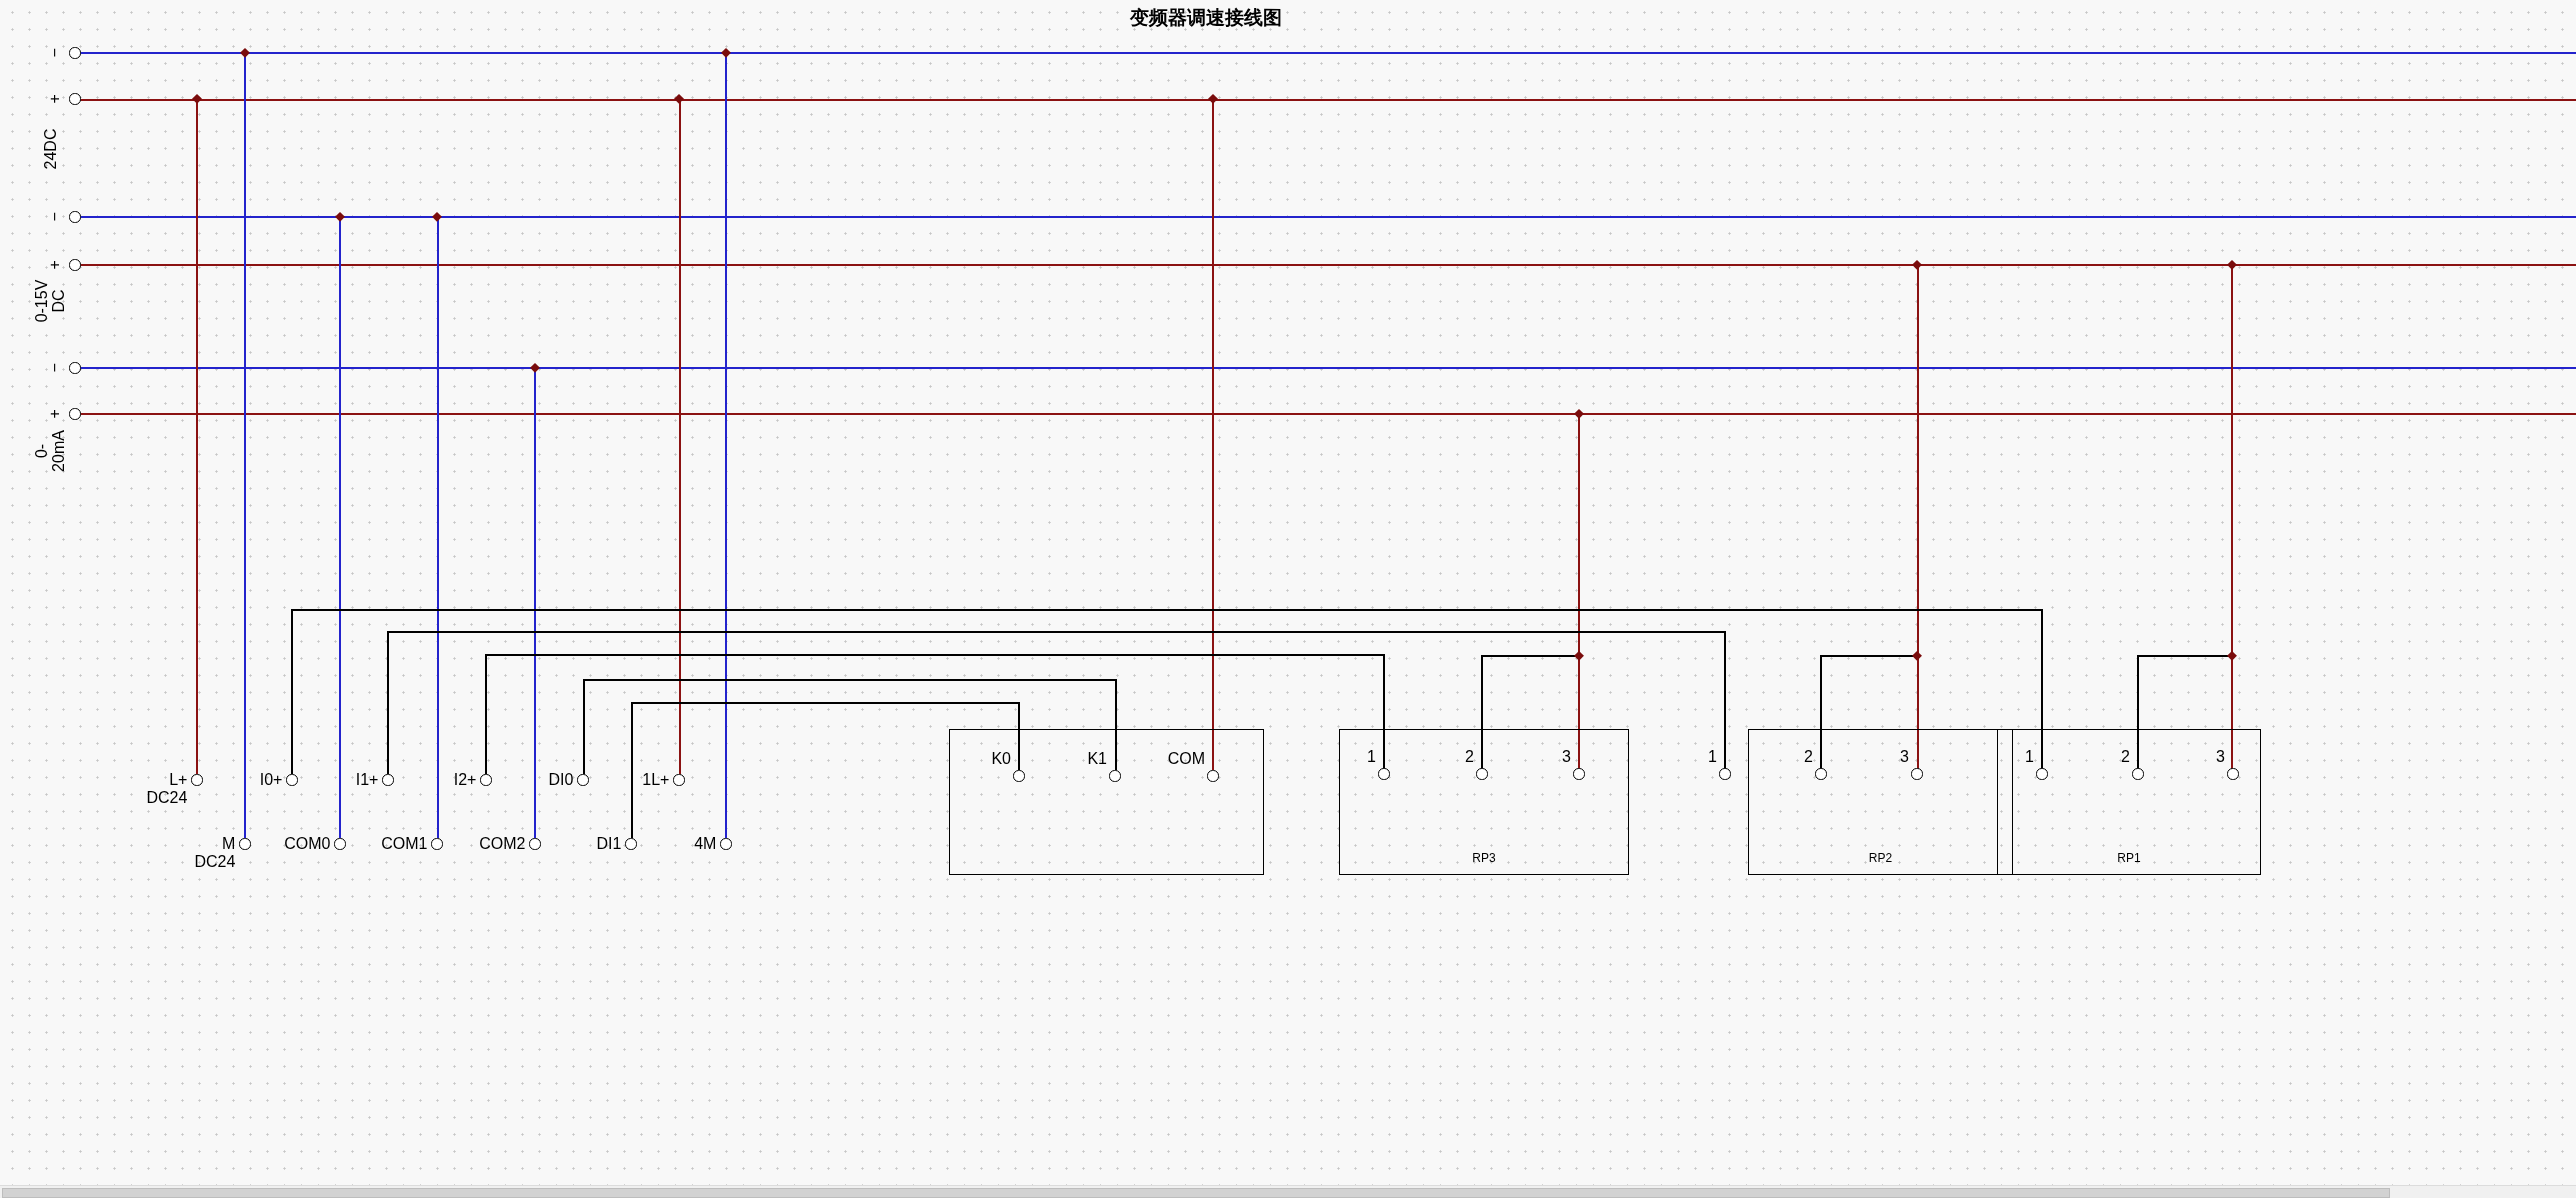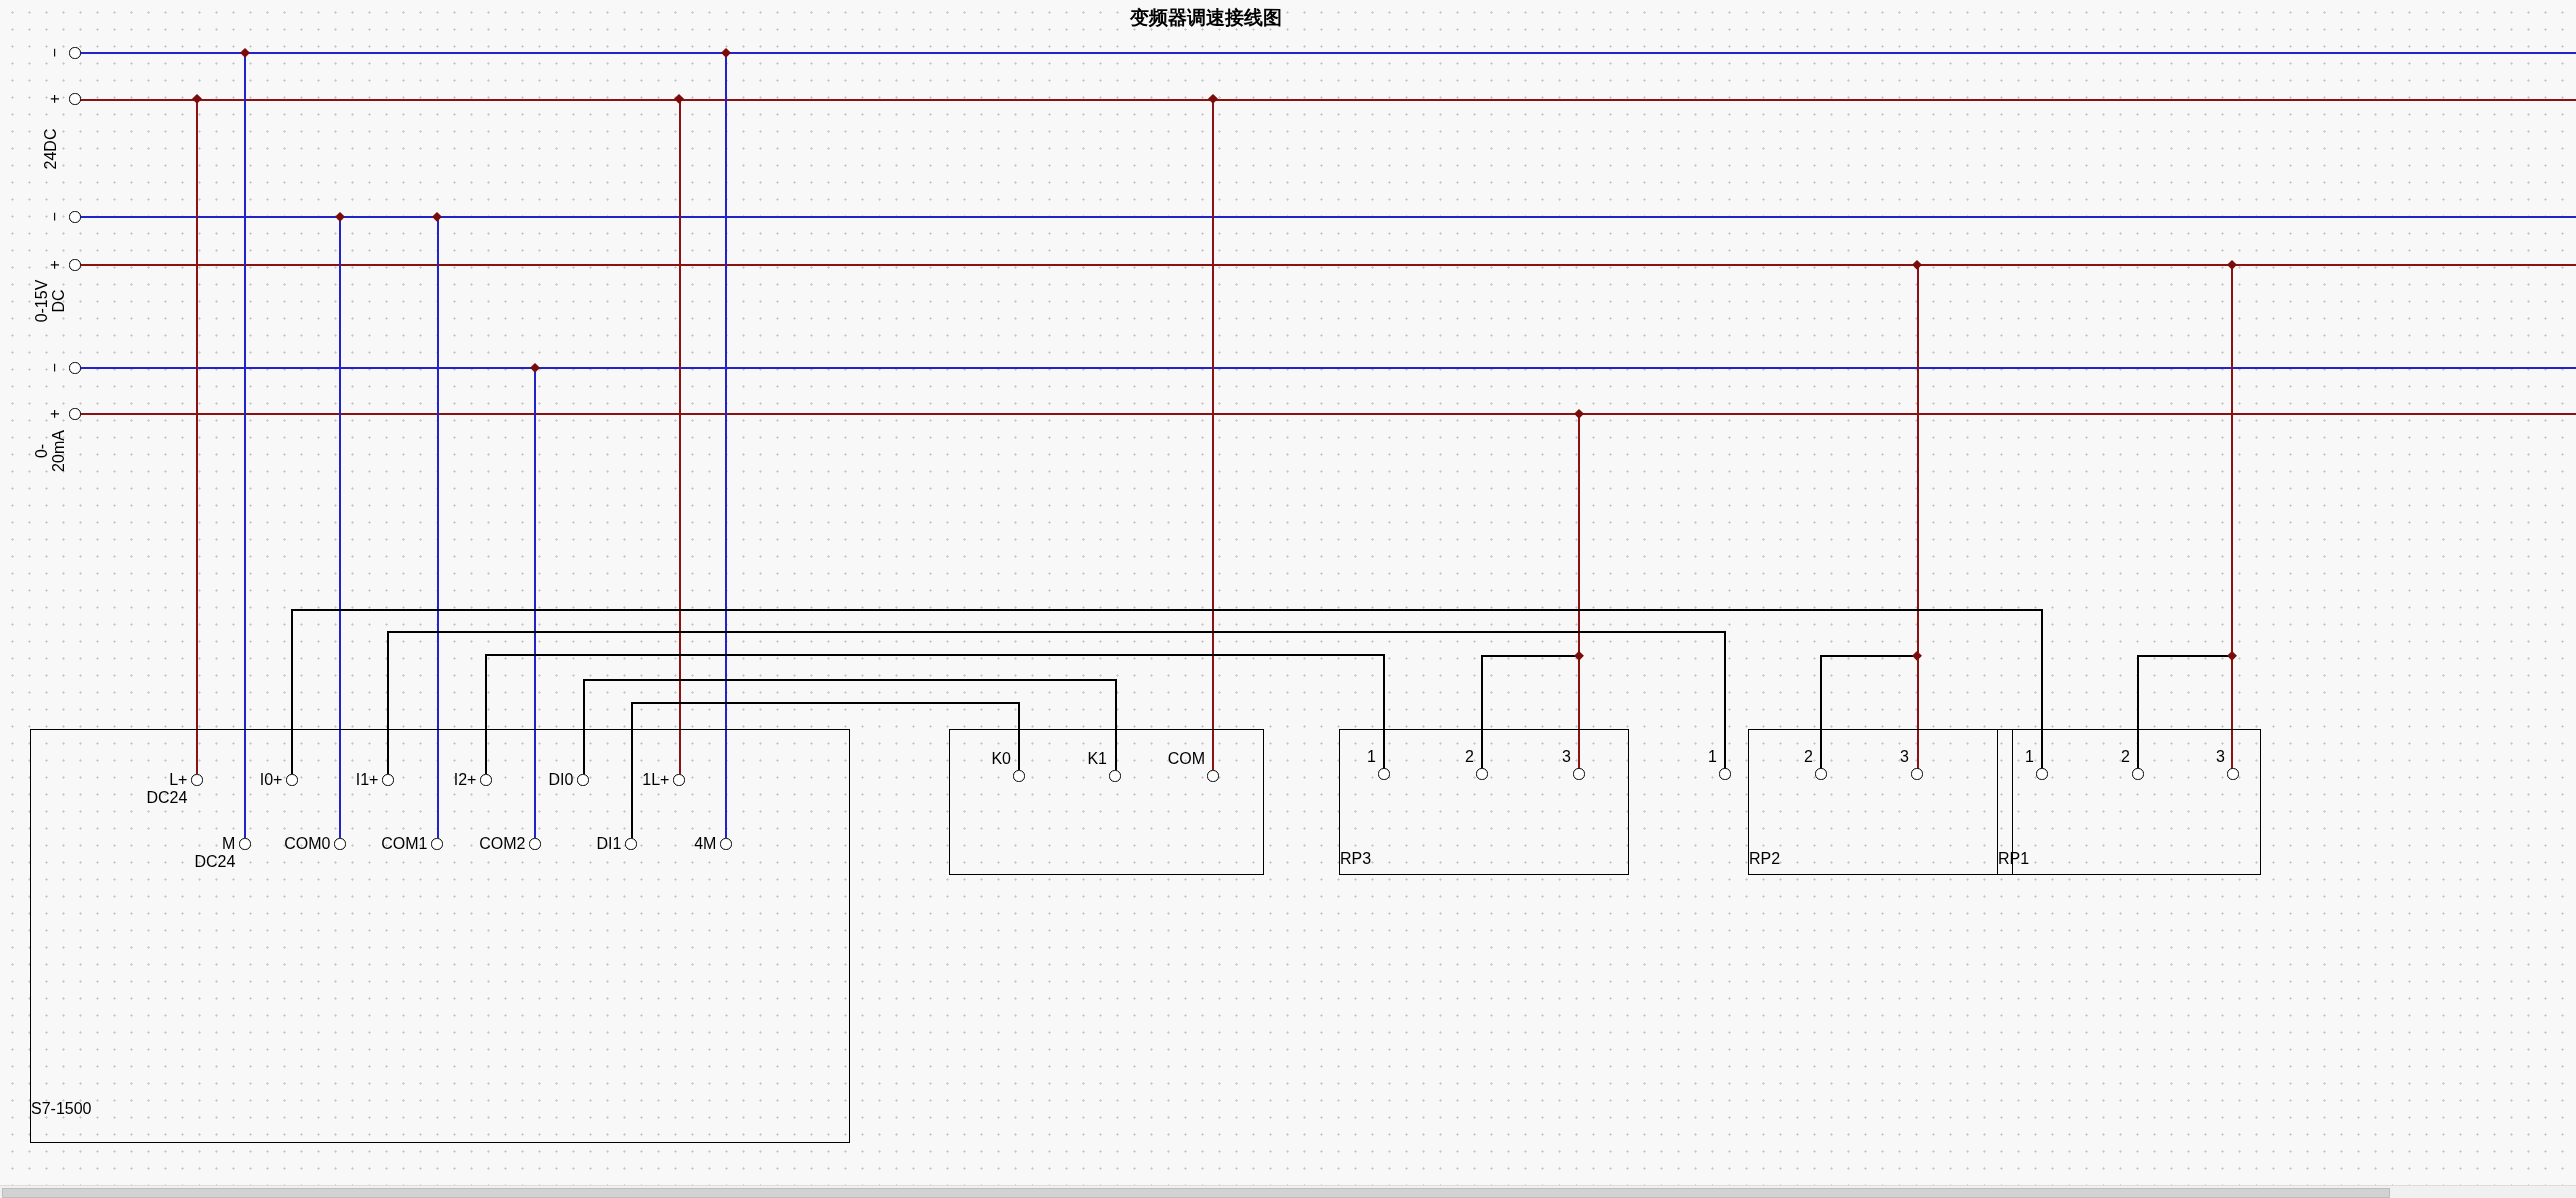--- a/index.html
+++ b/index.html
@@ -27,22 +27,22 @@
   .circ { position:absolute; left:-5.6px; top:-5.6px; width:11.2px; height:11.2px;
           border:1.6px solid #000; border-radius:50%; background:#fff; }
   .tlabel { position:absolute; right:9.6px; top:-8px; font-size:16px; line-height:16px; white-space:nowrap; }
   .tsub   { position:absolute; right:9.6px; top:10.4px; font-size:16px; line-height:16px; white-space:nowrap; }
   .term-up .tlabel { right:8px; top:-25px; }
   .railsign { position:absolute; right:16px; top:-8.8px; font-size:16px; line-height:17.6px;
               transform:rotate(-90deg); }
 
   
   .comp { position:absolute; border:1.6px solid #000; background:transparent; }
-  .compname { position:absolute; left:0; right:0; bottom:6.4px; 
-              font-size:16px; line-height:17.6px; }
+  .compname { position:absolute; left:0; right:0; bottom:6.4px; text-align:center;
+              font-size:12px; line-height:17.6px; }
   .compname.plc { bottom:24px; }
 
   
   .vlabel { position:absolute; transform:translate(-50%,-50%) rotate(-90deg);
             font-size:16px; line-height:17px; text-align:center; white-space:nowrap; }
   .vlabel span { display:block; }
 
   .title { position:absolute; left:1130px; top:4.8px; font-size:19px; font-weight:bold;
            white-space:nowrap; }
 
@@ -151,23 +151,20 @@
   </div>
   <div class="vlabel" style="left:50px;top:301px">
     <span>0-15V</span>
       <span>DC</span>
   </div>
   <div class="vlabel" style="left:50px;top:451px">
     <span>0-</span>
       <span>20mA</span>
   </div>
 
-  <div class="comp" style="left:30px;top:729px;width:820px;height:414px">
-    <div class="compname plc">S7-1500</div>
-  </div>
   <div class="comp" style="left:949px;top:729px;width:315px;height:146px"></div>
   <div class="comp" style="left:1339px;top:729px;width:290px;height:146px">
     <div class="compname">RP3</div>
   </div>
   <div class="comp" style="left:1748px;top:729px;width:265px;height:146px">
     <div class="compname">RP2</div>
   </div>
   <div class="comp" style="left:1997px;top:729px;width:264px;height:146px">
     <div class="compname">RP1</div>
   </div>

